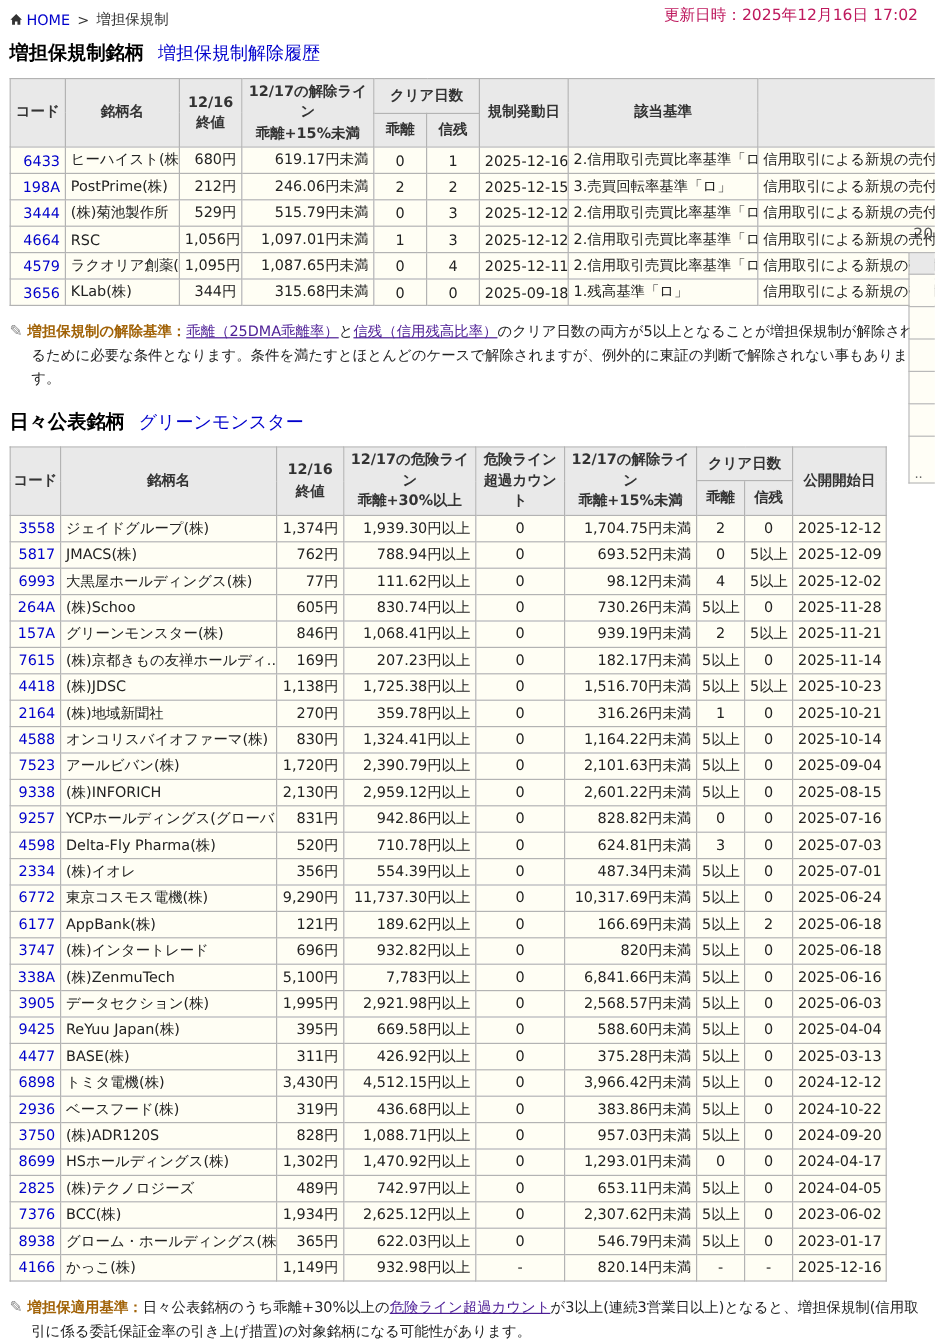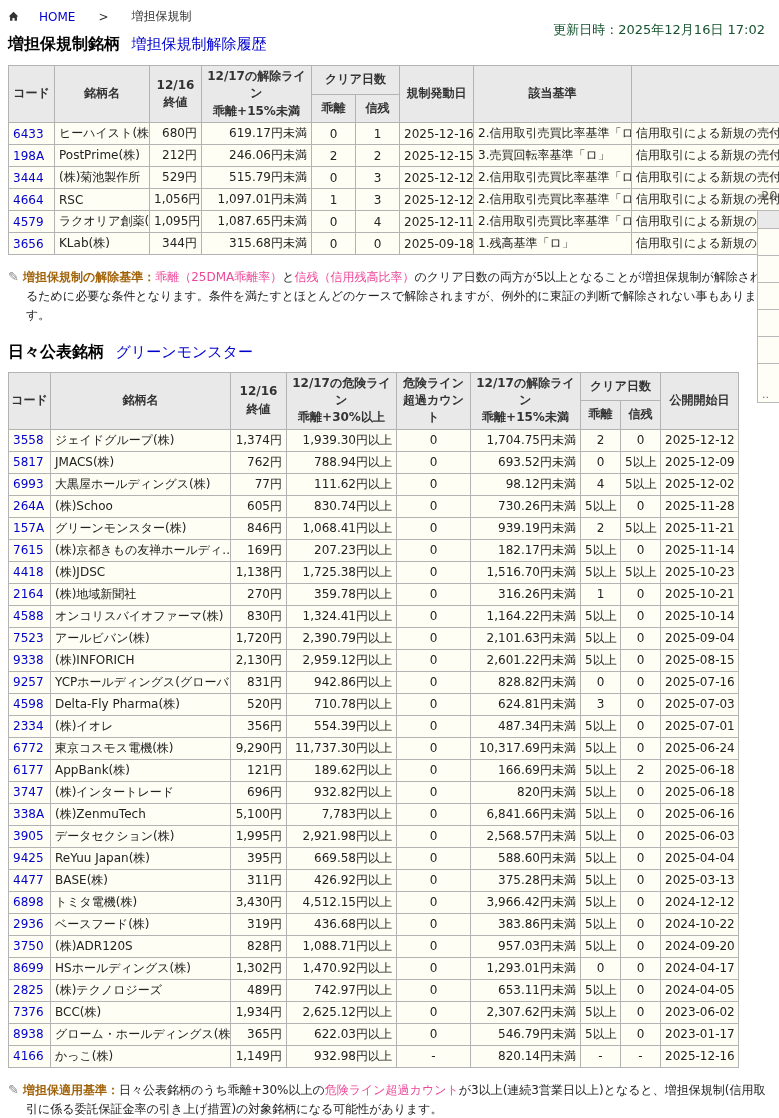--- a/index.html
+++ b/index.html
@@ -3,47 +3,47 @@
 <meta charset="utf-8">
 <style>
   html,body{margin:0;padding:0}
   body{
     width:779px;height:1118px;overflow:hidden;position:relative;
     background:#fff;color:#222;
     font-family:"DejaVu Sans","Liberation Sans",sans-serif;
     font-size:12px;
   }
   a{color:#0000cc;text-decoration:none}
-  .breadcrumb{padding:8px 0 0 8px;font-size:12px;color:#333;display:flex;align-items:center;gap:20px}
+  .breadcrumb{padding:8px 0 0 8px;font-size:12px;color:#333;display:flex;align-items:center;gap:3px}
   .breadcrumb .sep{margin:0 3px;color:#333}
-  .updated{position:absolute;top:21px;right:14px;font-size:13px;color:#14532d}
+  .updated{position:absolute;top:4px;right:14px;font-size:13px;color:#be185d}
   .sec-title{margin:9px 0 0 8px;font-size:16px;font-weight:bold;color:#000}
   .sec-title .hist{font-size:15px;font-weight:normal;margin-left:6px}
   table.grid{border-collapse:collapse;margin:10px 0 0 8px;table-layout:fixed}
   table.grid th,table.grid td{border:1px solid #b3b3b3;padding:2px 4px;overflow:hidden}
   table.grid{border:1px solid #9a9a9a}
   table.grid th{
     background:#e9e9e9;font-weight:bold;color:#333;text-align:center;
     white-space:pre-line;font-size:12px;line-height:1.45;padding:2px 2px;
   }
   table.grid td{background:#fffef4;height:16px;white-space:nowrap}
-  td.c-code{text-align:left;background:#fffef7}
+  td.c-code{text-align:right;background:#fffef7}
   td.c-name{text-align:left}
   td.c-num{text-align:right}
   td.c-cnt{text-align:center}
   td.c-date{text-align:left}
   td.c-crit{text-align:left}
   td.c-act{text-align:left}
   td.hl5{background:#fdf3e1;font-weight:normal}
   td.hl4{background:#f3d9a4}
   .note{margin:12px 10px 0 8px;line-height:1.55;color:#222;
         padding-left:18px;text-indent:-18px;font-size:12px}
   .note .pencil{color:#888;font-size:13px;margin-right:4px}
   .note b{color:#a16207}
-  .note .ul{color:#ec4899;}
+  .note .ul{color:#4c1d95;text-decoration:underline}
   .side-frag{position:absolute;top:188px;left:757px;width:300px}
   .side-frag .frag-text{margin-left:4px;color:#555;font-size:13px}
   table.mini{border-collapse:collapse;margin-top:7px;border:1px solid #a8a8a8;width:300px}
   table.mini td{border:1px solid #b9b9b9;background:#fffef6;height:24px;padding:1px 4px;color:#666;font-size:11px}
   table.mini tr.mh td{background:#e9e9e9;height:15px}
   table.mini tr.last td{height:36px;vertical-align:bottom}
 </style>
 </head>
 <body>
 

